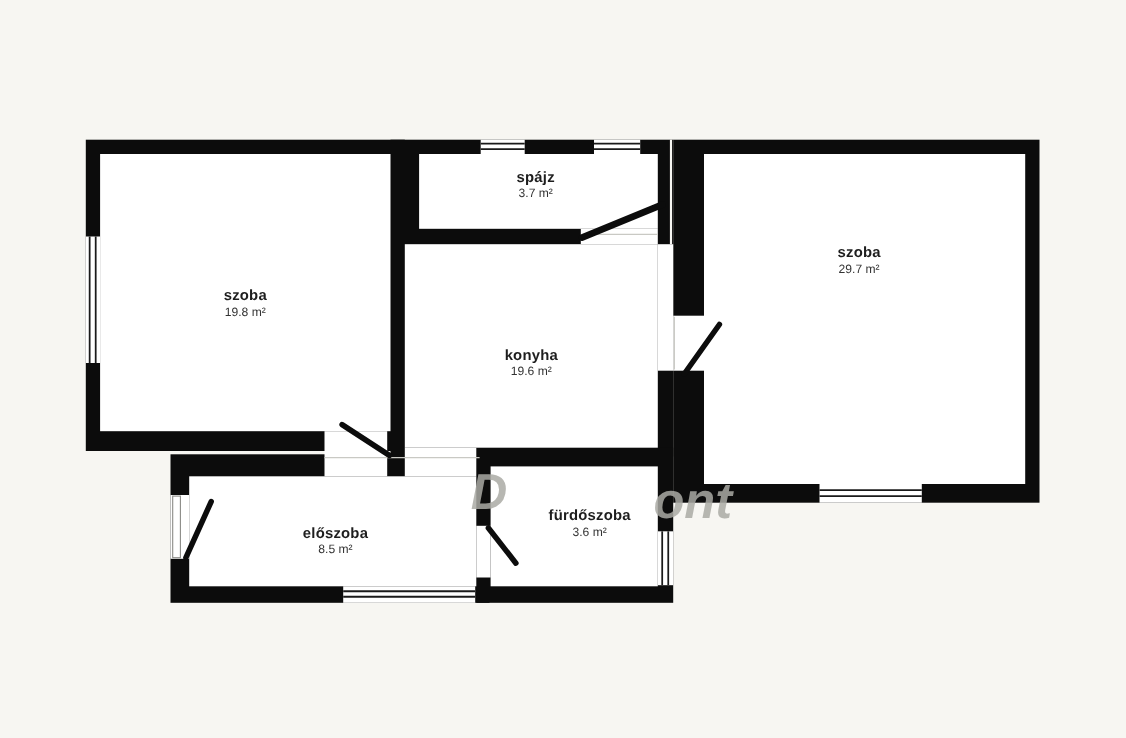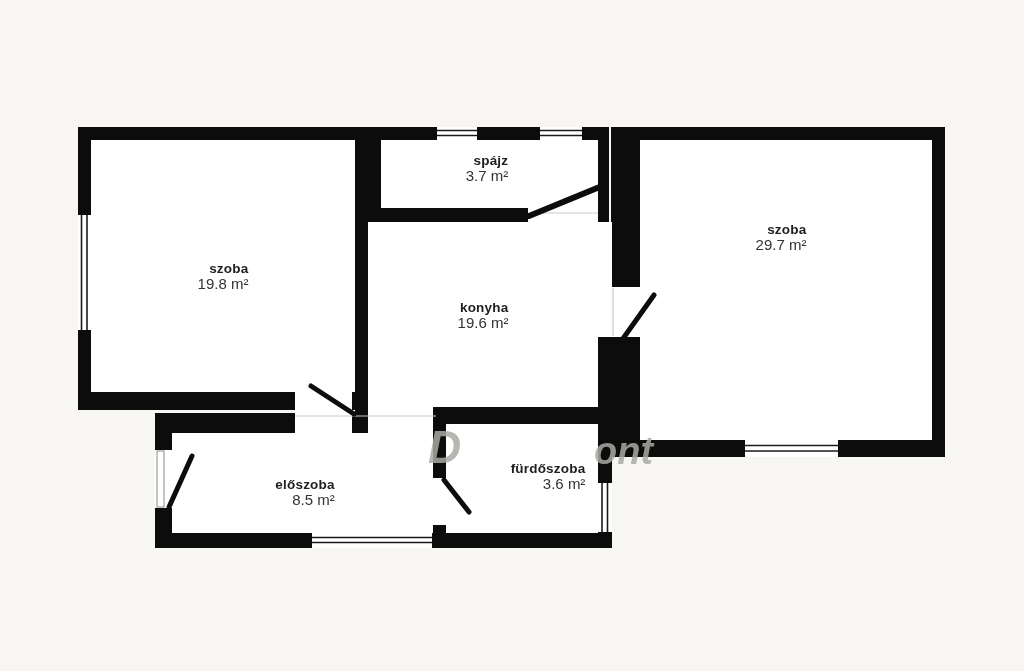--- a/index.html
+++ b/index.html
@@ -3,30 +3,30 @@
 <meta charset="utf-8">
 <style>
   html,body{margin:0;padding:0;background:#f7f6f2;}
   .stage{
     position:relative;width:1024px;height:671px;overflow:hidden;
     font-family:"Liberation Sans", sans-serif;background:#f7f6f2;
   }
   .stage svg{position:absolute;left:0;top:0;}
   .room-label{
     position:absolute;transform:translate(-50%,-50%);
-    text-align:right;white-space:nowrap;pointer-events:none;
+    text-align:center;white-space:nowrap;pointer-events:none;
   }
   .room-name{font-size:13.5px;font-weight:700;color:#1e1e1e;line-height:16px;letter-spacing:.2px;}
-  .room-area{font-size:15px;font-weight:400;color:#333;line-height:14px;}
+  .room-area{font-size:11px;font-weight:400;color:#333;line-height:14px;}
   .watermark{
     position:absolute;font-style:italic;font-weight:600;
     color:rgba(170,170,164,0.85);pointer-events:none;line-height:1;
   }
   .wm-d{left:428px;top:424px;font-size:46px;}
-  .wm-ont{left:594px;top:432px;font-size:38px;}
+  .wm-ont{left:594px;top:432px;font-size:46px;}
 </style>
 </head>
 <body>
 
 <div class="stage">
 
   <svg width="1024" height="671" viewBox="0 0 1024 671">
 
     <rect x="0" y="0" width="1024" height="671" fill="#f7f6f2"></rect>
 
@@ -106,36 +106,36 @@
   <div class="room-label" style="left:223px;top:276px">
     <div class="room-name">szoba</div>
     <div class="room-area">19.8 m²</div>
   </div>
 
   <div class="room-label" style="left:487px;top:168px">
     <div class="room-name">spájz</div>
     <div class="room-area">3.7 m²</div>
   </div>
 
-  <div class="room-label" style="left:483px;top:315px">
+  <div class="room-label" style="left:483px;top:330px">
     <div class="room-name">konyha</div>
     <div class="room-area">19.6 m²</div>
   </div>
 
   <div class="room-label" style="left:781px;top:237px">
     <div class="room-name">szoba</div>
     <div class="room-area">29.7 m²</div>
   </div>
 
   <div class="room-label" style="left:305px;top:492px">
     <div class="room-name">előszoba</div>
     <div class="room-area">8.5 m²</div>
   </div>
 
-  <div class="room-label" style="left:548px;top:476px">
+  <div class="room-label" style="left:536px;top:476px">
     <div class="room-name">fürdőszoba</div>
     <div class="room-area">3.6 m²</div>
   </div>
 
   <div class="watermark wm-d">D</div>
   <div class="watermark wm-ont">ont</div>
 
 </div>
 
 </body></html>

